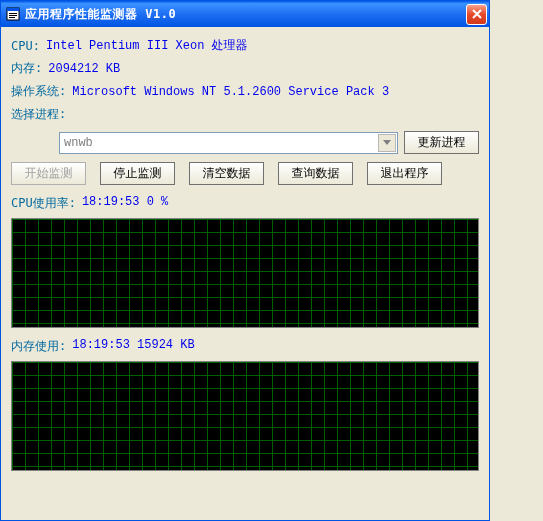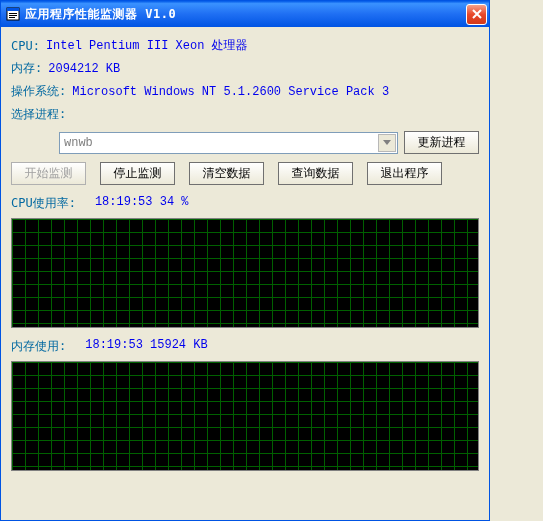--- a/index.html
+++ b/index.html
@@ -14,21 +14,21 @@
 .info-row { display: flex; align-items: center; gap: 6px; white-space: nowrap; }
 .label-text { color: #0369a1; }
 .value-text { color: #0000ee; font-family: "Courier New", monospace; }
 .select-row { display: flex; align-items: center; gap: 6px; margin-top: 2px; }
 .combo { flex: 1; height: 22px; border: 1px solid #7f9db9; background: #fff; display: flex; align-items: center; position: relative; margin-left: 48px; }
 .combo-text { flex: 1; padding: 0 4px; color: #808080; font-family: "Courier New", monospace; }
 .combo-arrow { width: 18px; height: 18px; margin: 1px; background: #ece9d8; border: 1px solid #b8b8b8; display: flex; align-items: center; justify-content: center; color: #808080; }
 .btn { height: 23px; padding: 1px 8px; border: 1px solid #707070; background: linear-gradient(to bottom, #fff, #ece9d8); cursor: pointer; font-family: inherit; font-size: 12px; min-width: 75px; }
 .btn:disabled { color: #a0a0a0; border-color: #b0b0b0; cursor: default; }
 .btn-row { display: flex; gap: 14px; margin-top: 2px; justify-content: flex-start; }
-.stat-label { display: flex; gap: 19px; margin-top: 4px; }
+.stat-label { display: flex; gap: 6px; margin-top: 4px; }
 .graph { height: 110px; background: #000; border: 1px solid #808080; position: relative; overflow: hidden; }
 .grid { position: absolute; inset: 0; background-image:
   repeating-linear-gradient(to right, #006000 0, #006000 1px, transparent 1px, transparent 13px),
   repeating-linear-gradient(to bottom, #006000 0, #006000 1px, transparent 1px, transparent 13px);
 }
 .footer { margin-top: auto; text-align: center; padding: 4px 0; }
 .footer-link { color: #0000ee; text-decoration: underline; font-family: "Courier New", "SimSun", monospace; }
 </style>
 </head>
 <body>
@@ -84,21 +84,21 @@
     <div class="btn-row">
       <button class="btn" disabled="">开始监测</button>
       <button class="btn">停止监测</button>
       <button class="btn">清空数据</button>
       <button class="btn">查询数据</button>
       <button class="btn">退出程序</button>
     </div>
 
     <div class="stat-label">
       <span class="label-text">CPU使用率:</span>
-      <span class="value-text">18:19:53 34 %</span>
+      <span class="value-text">18:19:53 0 %</span>
     </div>
     <div class="graph">
       <div class="grid"></div>
     </div>
 
     <div class="stat-label">
       <span class="label-text">内存使用:</span>
       <span class="value-text">18:19:53 15924 KB</span>
     </div>
     <div class="graph">

